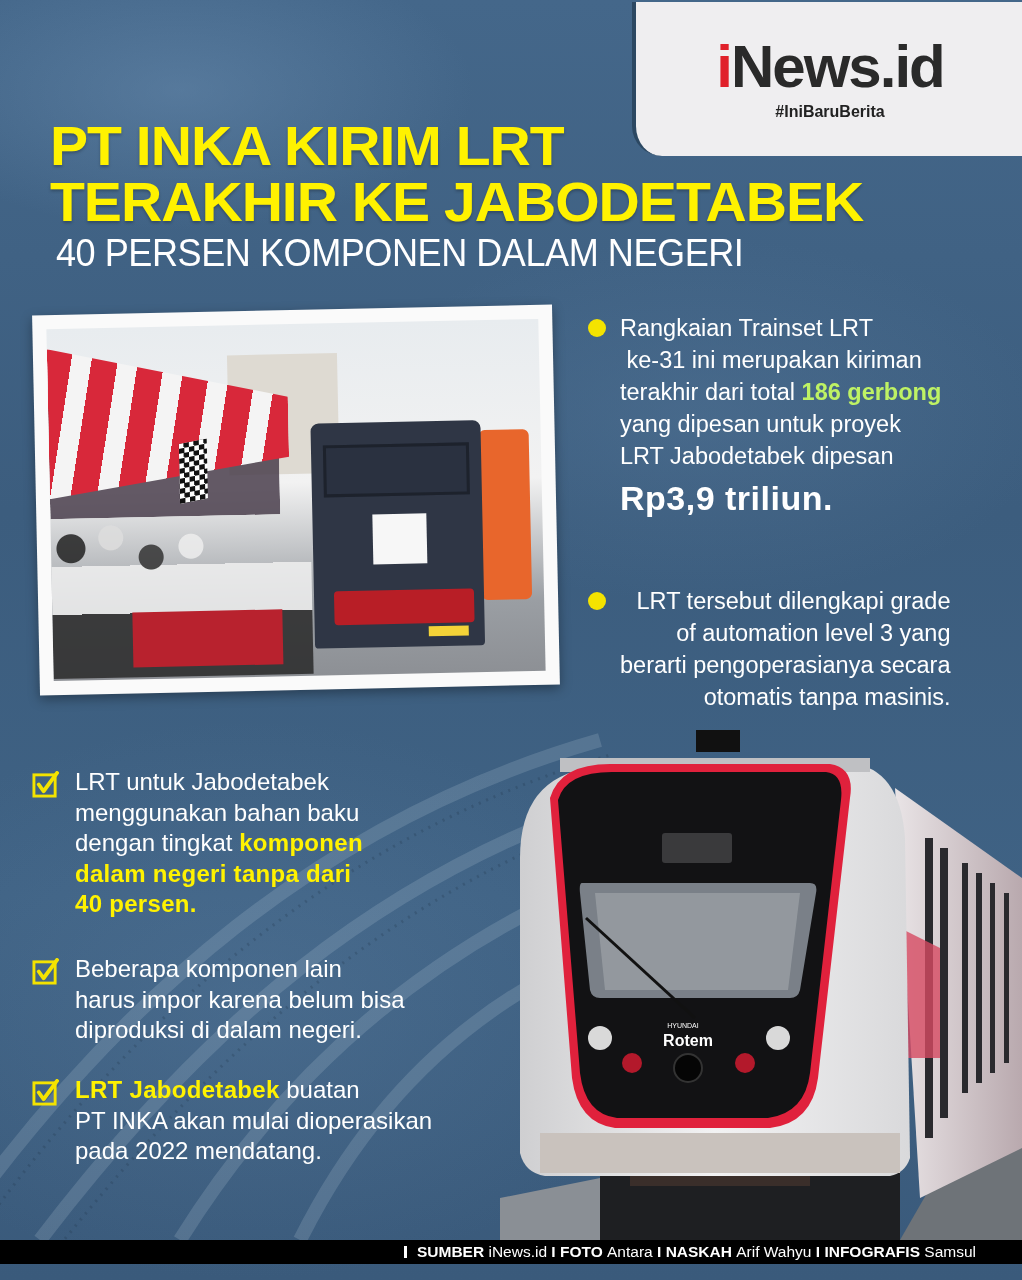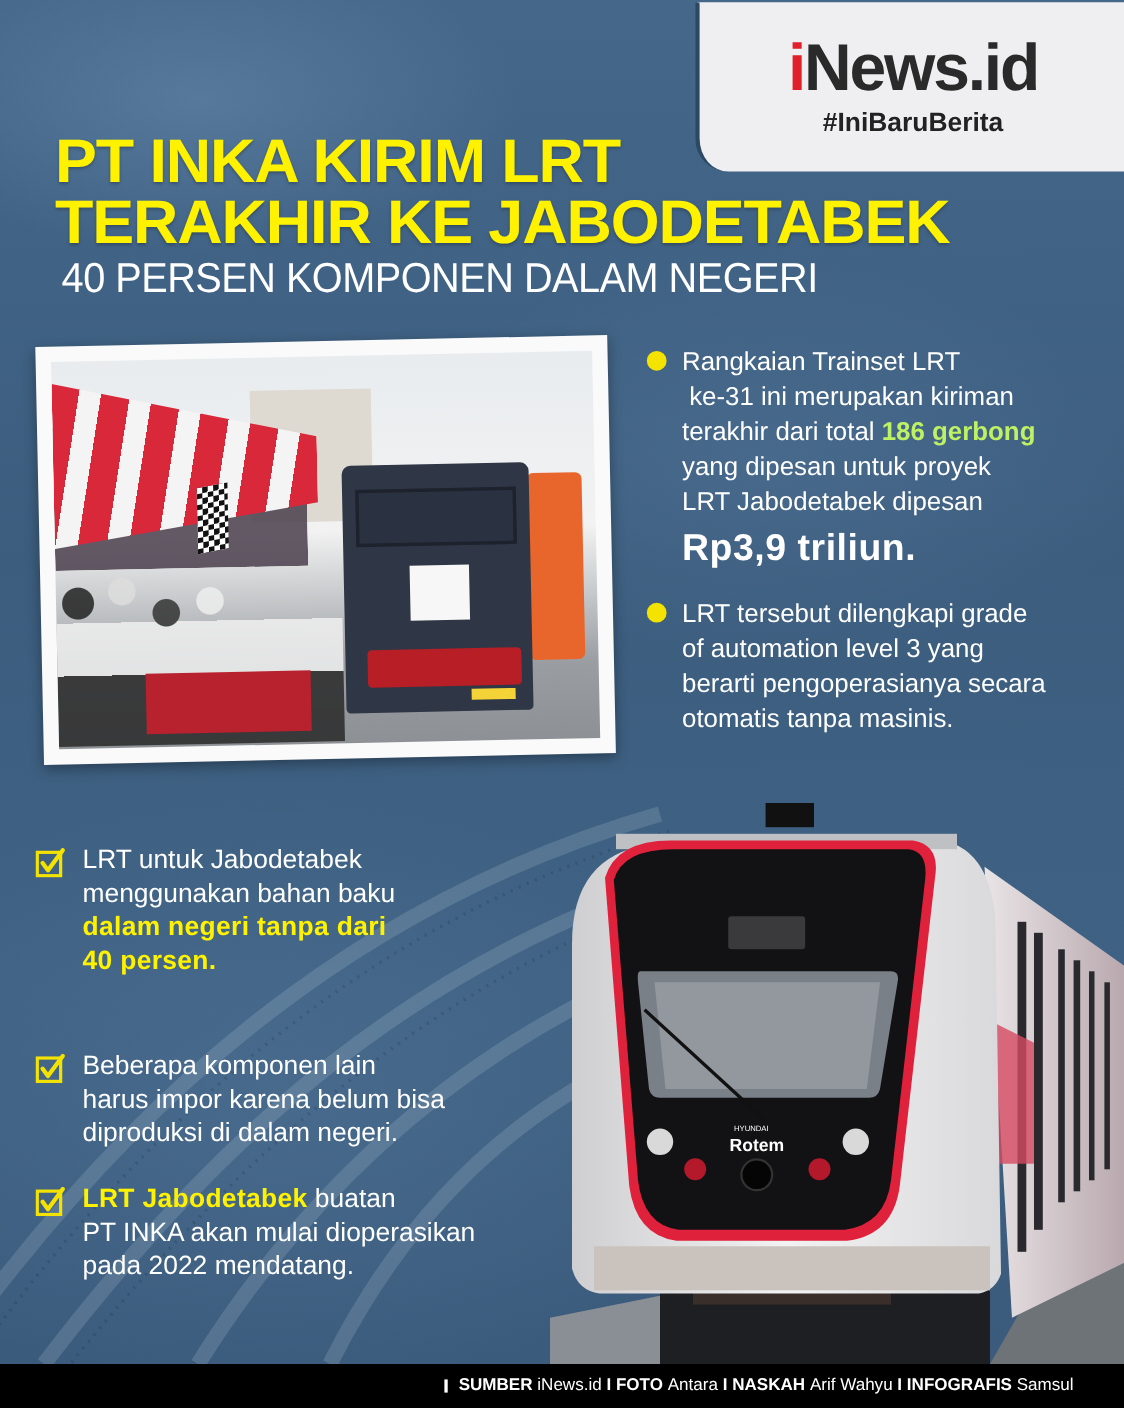--- a/index.html
+++ b/index.html
@@ -20,21 +20,21 @@
 
   
   .logo-panel {
     position: absolute; left: 632px; top: 2px; width: 392px; height: 154px;
     background: #efeef0; border-radius: 0 0 0 30px;
     border-left: 4px solid #2c4862;
     display: flex; flex-direction: column; align-items: center; justify-content: center;
   }
   .logo-main { font-family: "Liberation Sans", sans-serif; font-weight: 700; font-size: 60px; letter-spacing: -2px; color: #2a2a2a; line-height: 1; }
   .logo-main .logo-i { color: #e0202a; }
-  .logo-tag { font-weight: 700; font-size: 24px; color: #222; margin-top: 6px; letter-spacing: 0; }
+  .logo-tag { font-weight: 700; font-size: 16px; color: #222; margin-top: 6px; letter-spacing: 0; }
 
   
   .headline { position: absolute; left: 50px; top: 118px; }
   .headline-line {
     font-family: "Liberation Sans", sans-serif; font-weight: 700;
     font-size: 56px; line-height: 56px; color: #fff200;
     letter-spacing: -1px; transform: scaleX(1.02); transform-origin: left;
     text-shadow: 0 2px 3px rgba(0,0,0,0.25);
   }
   .subhead {
@@ -88,21 +88,21 @@
   .check-row { display: flex; align-items: flex-start; }
   .check-box { width: 27px; height: 27px; flex: none; margin-top: 4px; }
   .check-text { margin-left: 16px; font-size: 24px; line-height: 30.5px; color: #fff; }
   .check-text .hl { color: #fff200; font-weight: 700; letter-spacing: 0.3px; }
 
   
   .train { position: absolute; left: 500px; top: 728px; width: 522px; height: 512px; }
 
   
   .footer {
-    position: absolute; left: 0; top: 1240px; width: 1022px; height: 40px; background: #000;
+    position: absolute; left: 0; top: 1240px; width: 1022px; height: 24px; background: #000;
     display: flex; align-items: center; justify-content: flex-end; padding-right: 46px;
     font-size: 15.5px; color: #fff; white-space: nowrap;
   }
   .footer .tick { display: inline-block; width: 3px; height: 12px; background: #fff; margin-right: 10px; }
   .footer b { font-weight: 700; }
   .footer span { font-weight: 400; }
 </style>
 </head>
 <body>
 
@@ -154,41 +154,42 @@
       <div><span>Rangkaian Trainset LRT</span></div>
       <div style="white-space:pre"><span> ke-31 ini merupakan kiriman</span></div>
       <div><span>terakhir dari total </span><span class="hl">186 gerbong</span></div>
       <div><span>yang dipesan untuk proyek</span></div>
       <div><span>LRT Jabodetabek dipesan</span></div>
       <div class="big-amount">Rp3,9 triliun.</div>
     </div>
   </div>
 </div>
 
-<div class="bullet-block" style="top:541px;">
+<div class="bullet-block" style="top:585px;text-align:right;">
   <div class="bullet-row">
     <span class="dot"></span>
     <div class="bullet-text">
       <div><span>LRT tersebut dilengkapi grade</span></div>
       <div><span>of automation level 3 yang</span></div>
       <div><span>berarti pengoperasianya secara</span></div>
       <div><span>otomatis tanpa masinis.</span></div>
     </div>
   </div>
 </div>
 
 <div class="check-block" style="top:767px;">
   <div class="check-row">
     <svg class="check-box" viewBox="0 0 28 28">
       <rect x="2" y="4" width="22" height="22" fill="none" stroke="#f4e300" stroke-width="3"></rect>
       <path d="M7 14 L12 21 L26 2" fill="none" stroke="#f4e300" stroke-width="4" stroke-linecap="round" stroke-linejoin="round"></path>
     </svg>
     <div class="check-text">
       <div><span>LRT untuk Jabodetabek</span></div>
       <div><span>menggunakan bahan baku</span></div>
+      <div><span>dengan tingkat </span><span class="hl">komponen</span></div>
       <div><span class="hl">dalam negeri tanpa dari</span></div>
       <div><span class="hl">40 persen.</span></div>
     </div>
   </div>
 </div>
 
 <div class="check-block" style="top:954px;">
   <div class="check-row">
     <svg class="check-box" viewBox="0 0 28 28">
       <rect x="2" y="4" width="22" height="22" fill="none" stroke="#f4e300" stroke-width="3"></rect>

